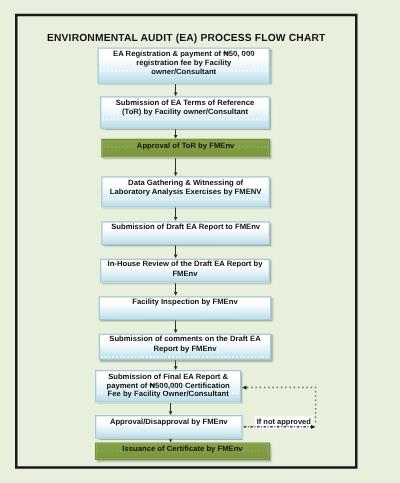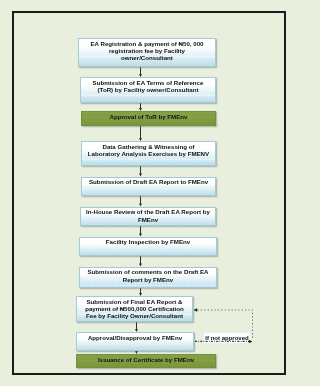--- a/index.html
+++ b/index.html
@@ -21,20 +21,21 @@
        linear-gradient(to bottom,#86a047 0%,#809b41 50%,#7b963d 100%);
      border:1px solid #74903a;box-shadow:1.2px 1.2px 1.2px rgba(112,126,110,.55);color:#111;}
   .plain{background:#fdfdfd;border:1px solid #eceded;box-shadow:none;font-size:6px;padding-top:2.2px;}
   svg.overlay{position:absolute;left:0;top:0;width:298px;height:386px;}
 </style>
 </head>
 <body>
 
 <div id="stage">
   <div class="frame"></div>
+  <div class="title">ENVIRONMENTAL AUDIT (EA) PROCESS FLOW CHART</div>
 
   <svg class="overlay" viewBox="0 0 298 386">
     <g stroke="#2f2f2f" stroke-width="1" fill="#2f2f2f" shape-rendering="crispEdges">
       <line x1="140.5" y1="67" x2="140.5" y2="74.5"></line>
       <line x1="140.5" y1="103" x2="140.5" y2="108.5"></line>
       <line x1="140.5" y1="126" x2="140.5" y2="138.5"></line>
       <line x1="140.5" y1="165.5" x2="140.5" y2="174"></line>
       <line x1="140.5" y1="195.5" x2="140.5" y2="204"></line>
       <line x1="140.5" y1="226" x2="140.5" y2="234"></line>
       <line x1="140.5" y1="255.5" x2="140.5" y2="264"></line>

